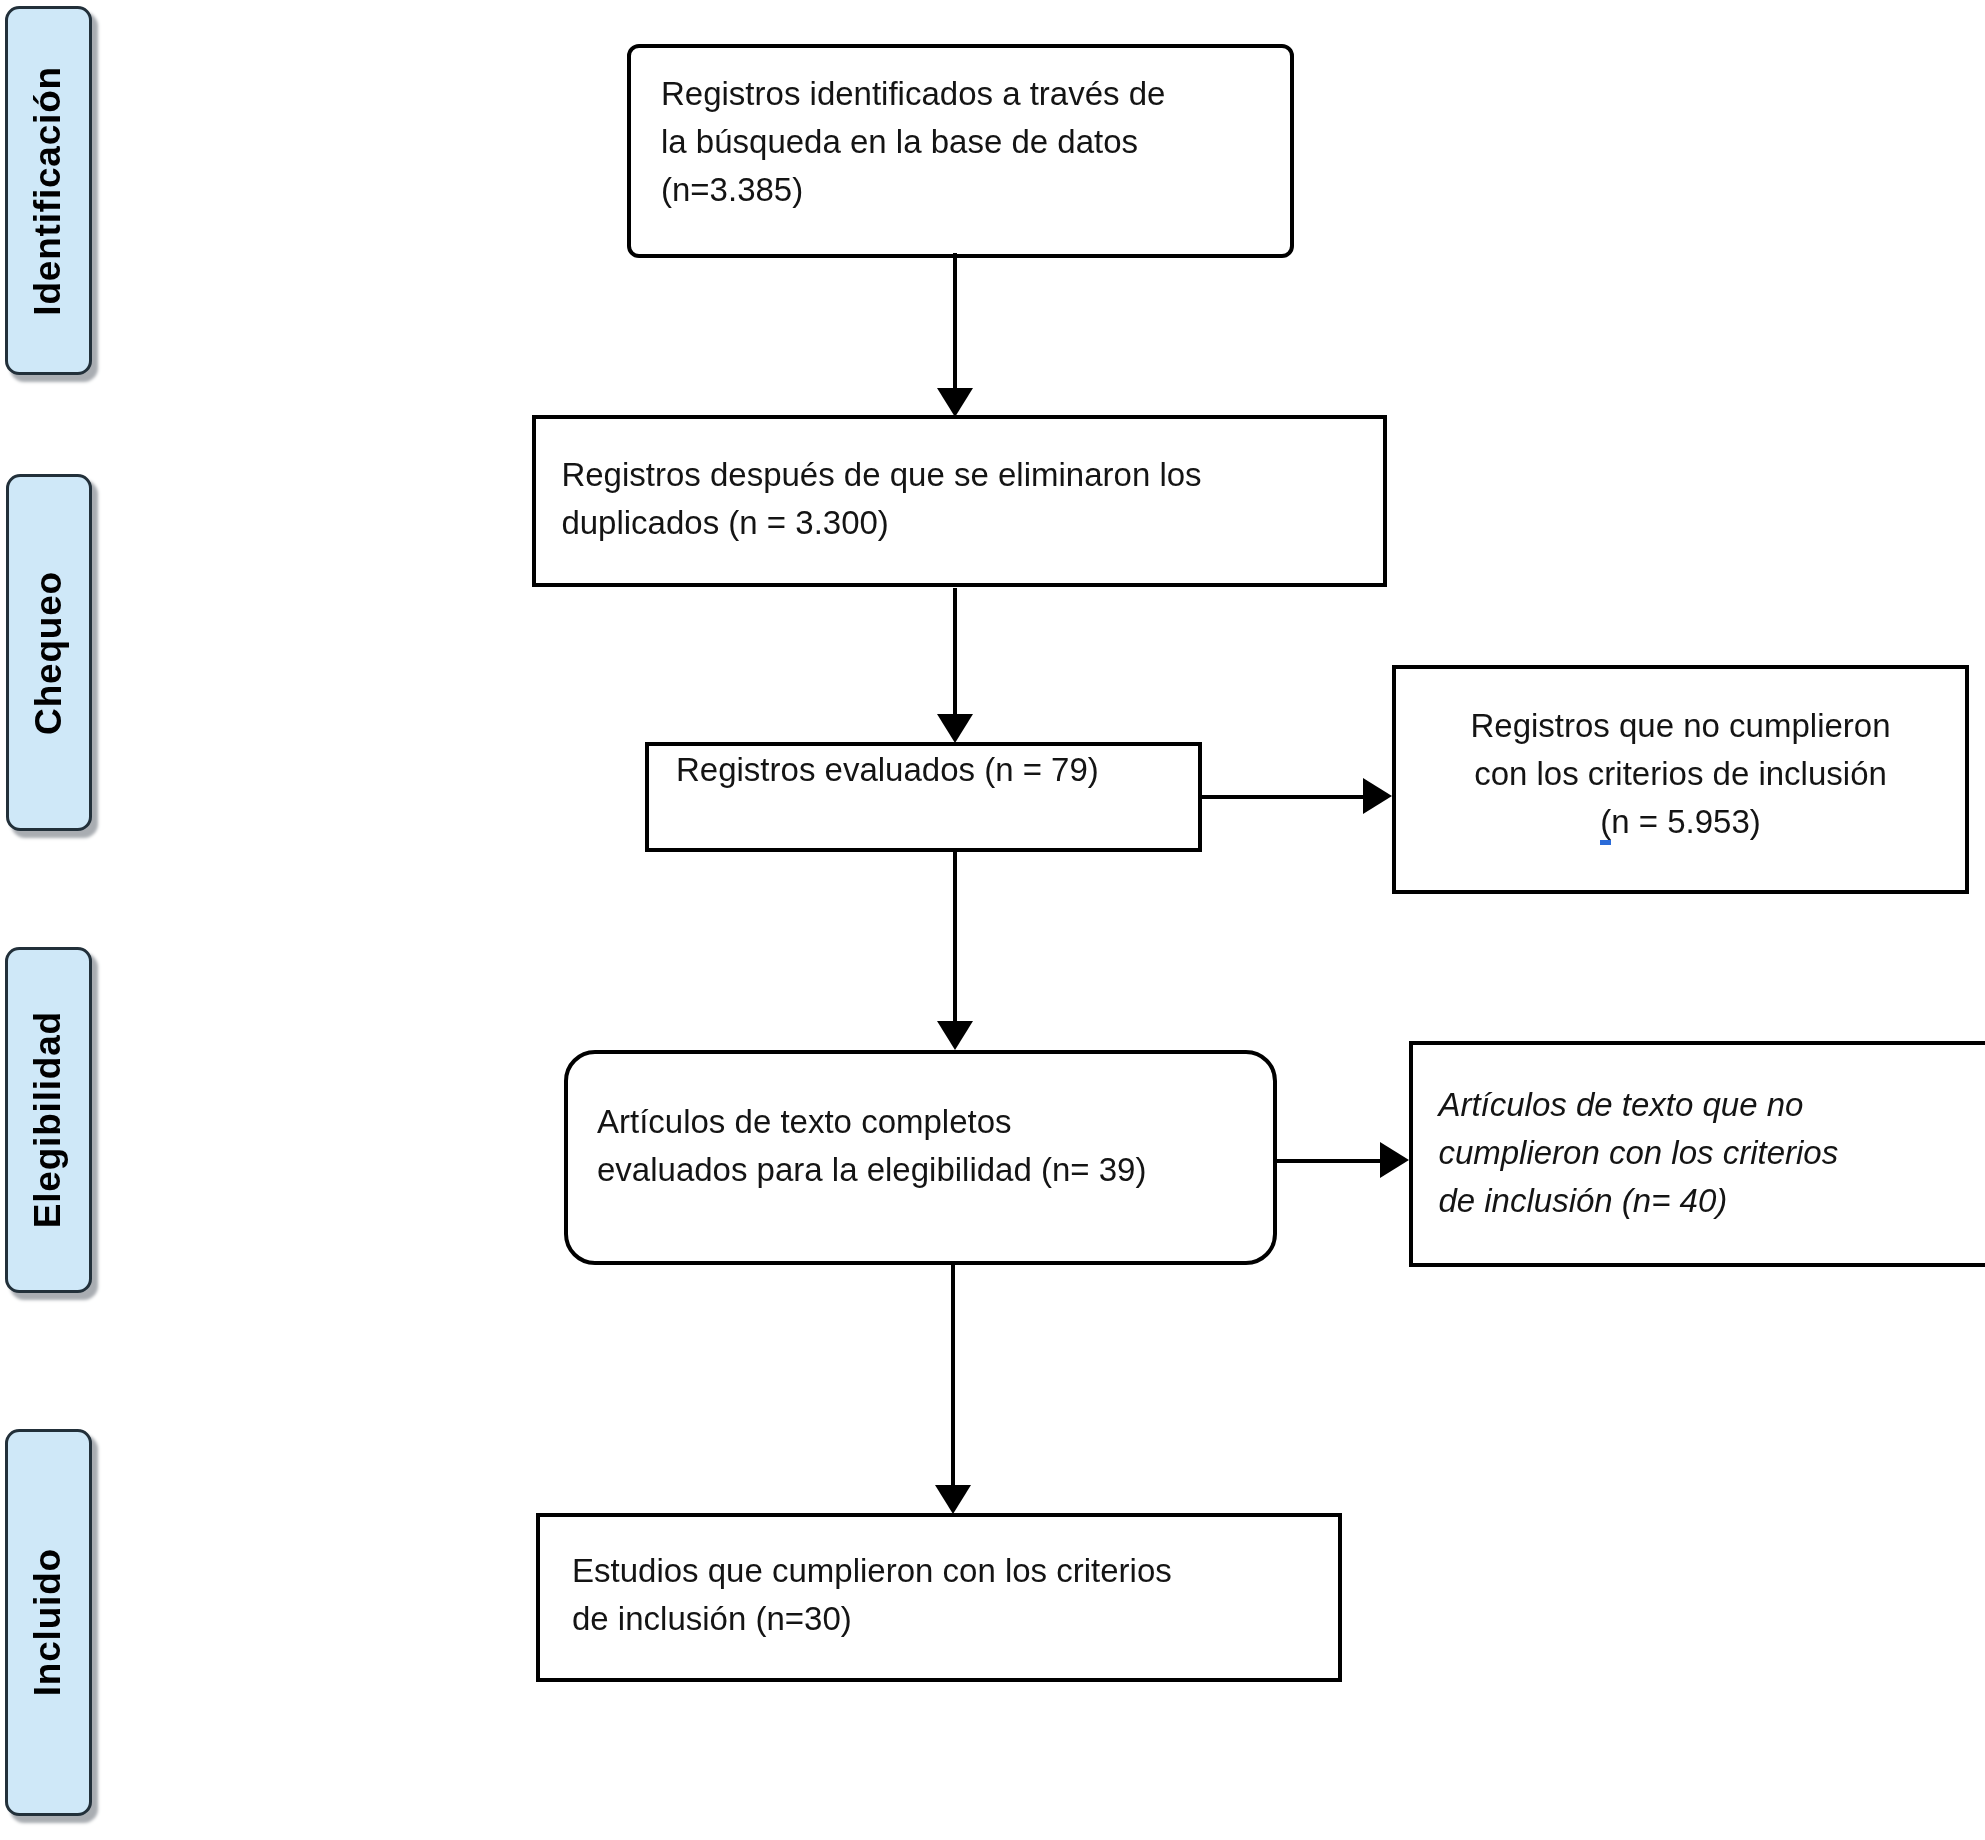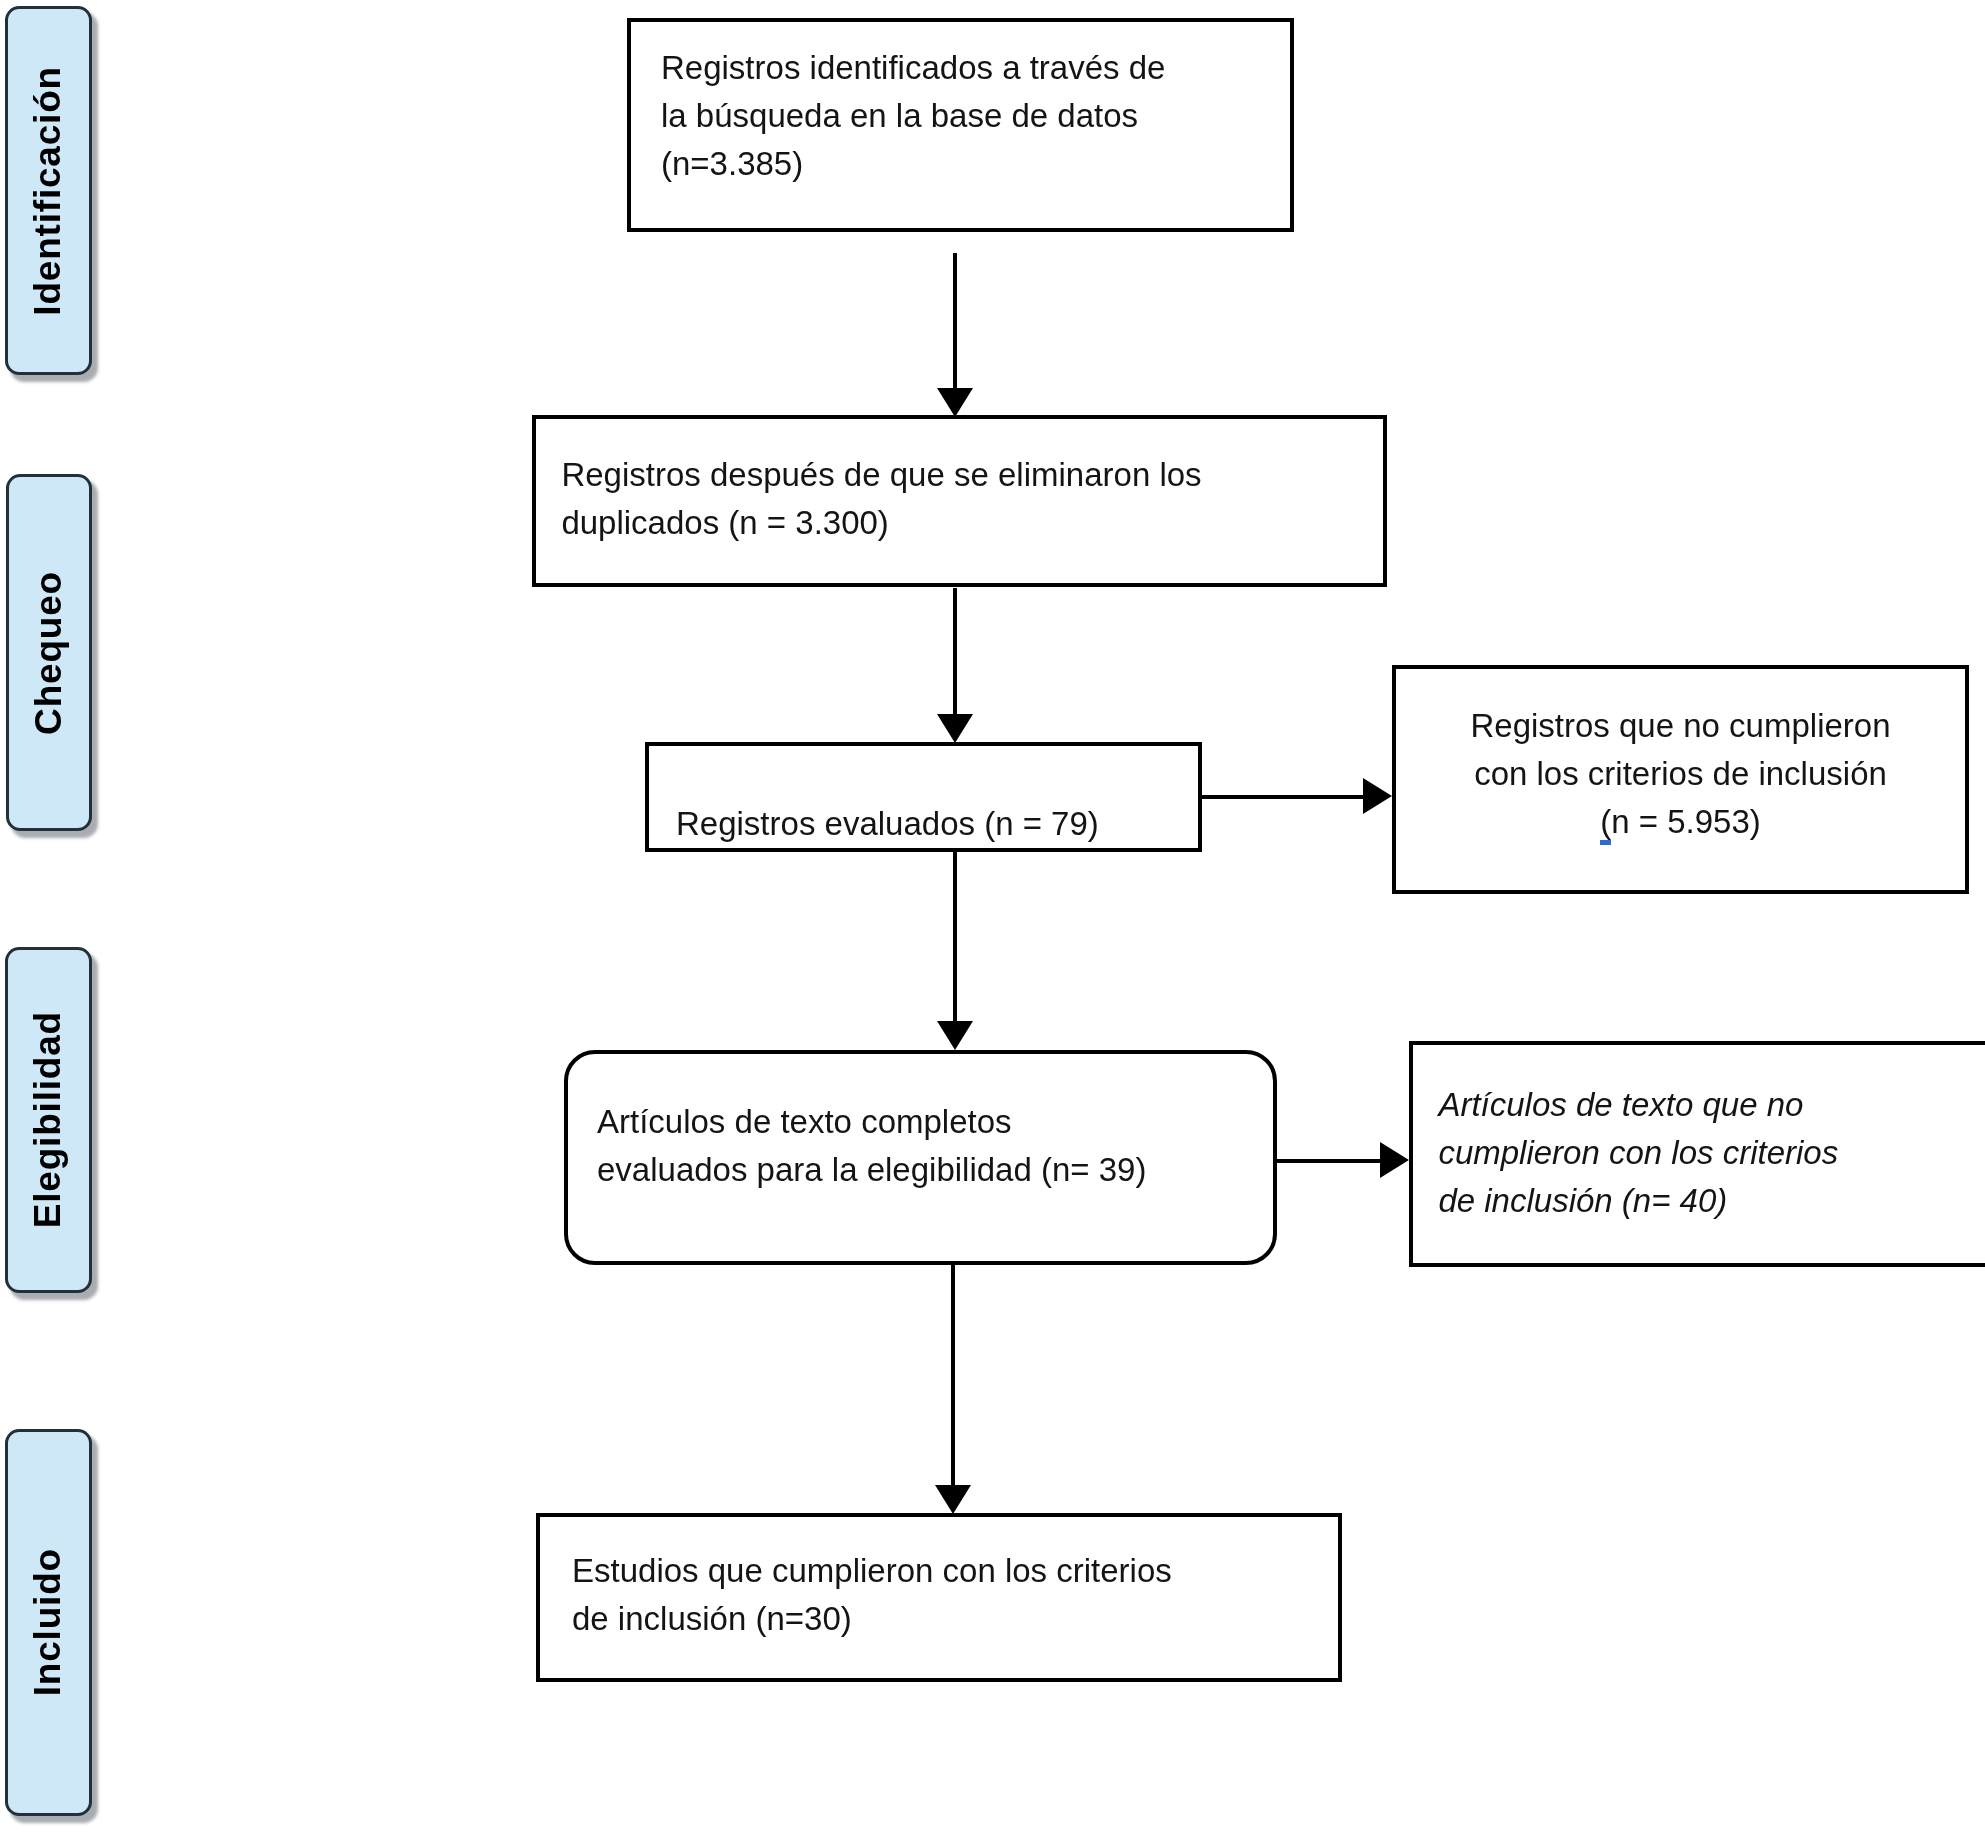--- a/index.html
+++ b/index.html
@@ -54,39 +54,39 @@
   </div>
 
   <div class="stage" style="left:4.8px;top:947px;width:87px;height:346px;">
     <div class="stage-label">Elegibilidad</div>
   </div>
 
   <div class="stage" style="left:4.8px;top:1429px;width:87px;height:387px;">
     <div class="stage-label">Incluido</div>
   </div>
 
-  <div class="fbox" style="left:627px;top:18px;width:667px;height:214px;padding:22px 0 4px 30px;">
+  <div class="fbox" style="left:627px;top:44px;width:667px;height:214px;padding:22px 0 4px 30px;border-radius:12px;">
     <div class="line">Registros identificados a través de</div>
     <div class="line">la búsqueda en la base de datos</div>
     <div class="line">(n=3.385)</div>
   </div>
 
   <div class="vline" style="left:953px;top:253px;height:143px;"></div>
   <div class="head-down" style="left:937px;top:388px;"></div>
 
   <div class="fbox" style="left:532px;top:415px;width:855px;height:172px;padding:32px 0 0 25.4px;">
     <div class="line">Registros después de que se eliminaron los</div>
     <div class="line">duplicados (n = 3.300)</div>
   </div>
 
   <div class="vline" style="left:953px;top:588px;height:129px;"></div>
   <div class="head-down" style="left:937px;top:714px;"></div>
 
   <div class="fbox" style="left:645px;top:742px;width:557px;height:110px;">
-    <div class="txt" style="display:flex;align-items:flex-end;padding-left:27px;">
+    <div class="txt" style="display:flex;align-items:flex-start;padding-left:27px;">
       <div class="line">Registros evaluados (n = 79)</div>
     </div>
   </div>
 
   <div class="hline" style="left:1201px;top:795px;width:164px;"></div>
   <div class="head-right" style="left:1363px;top:778px;"></div>
 
   <div class="fbox center" style="left:1392px;top:665px;width:577px;height:229px;padding-top:33px;">
     <div class="line">Registros que no cumplieron</div>
     <div class="line">con los criterios de inclusión</div>

